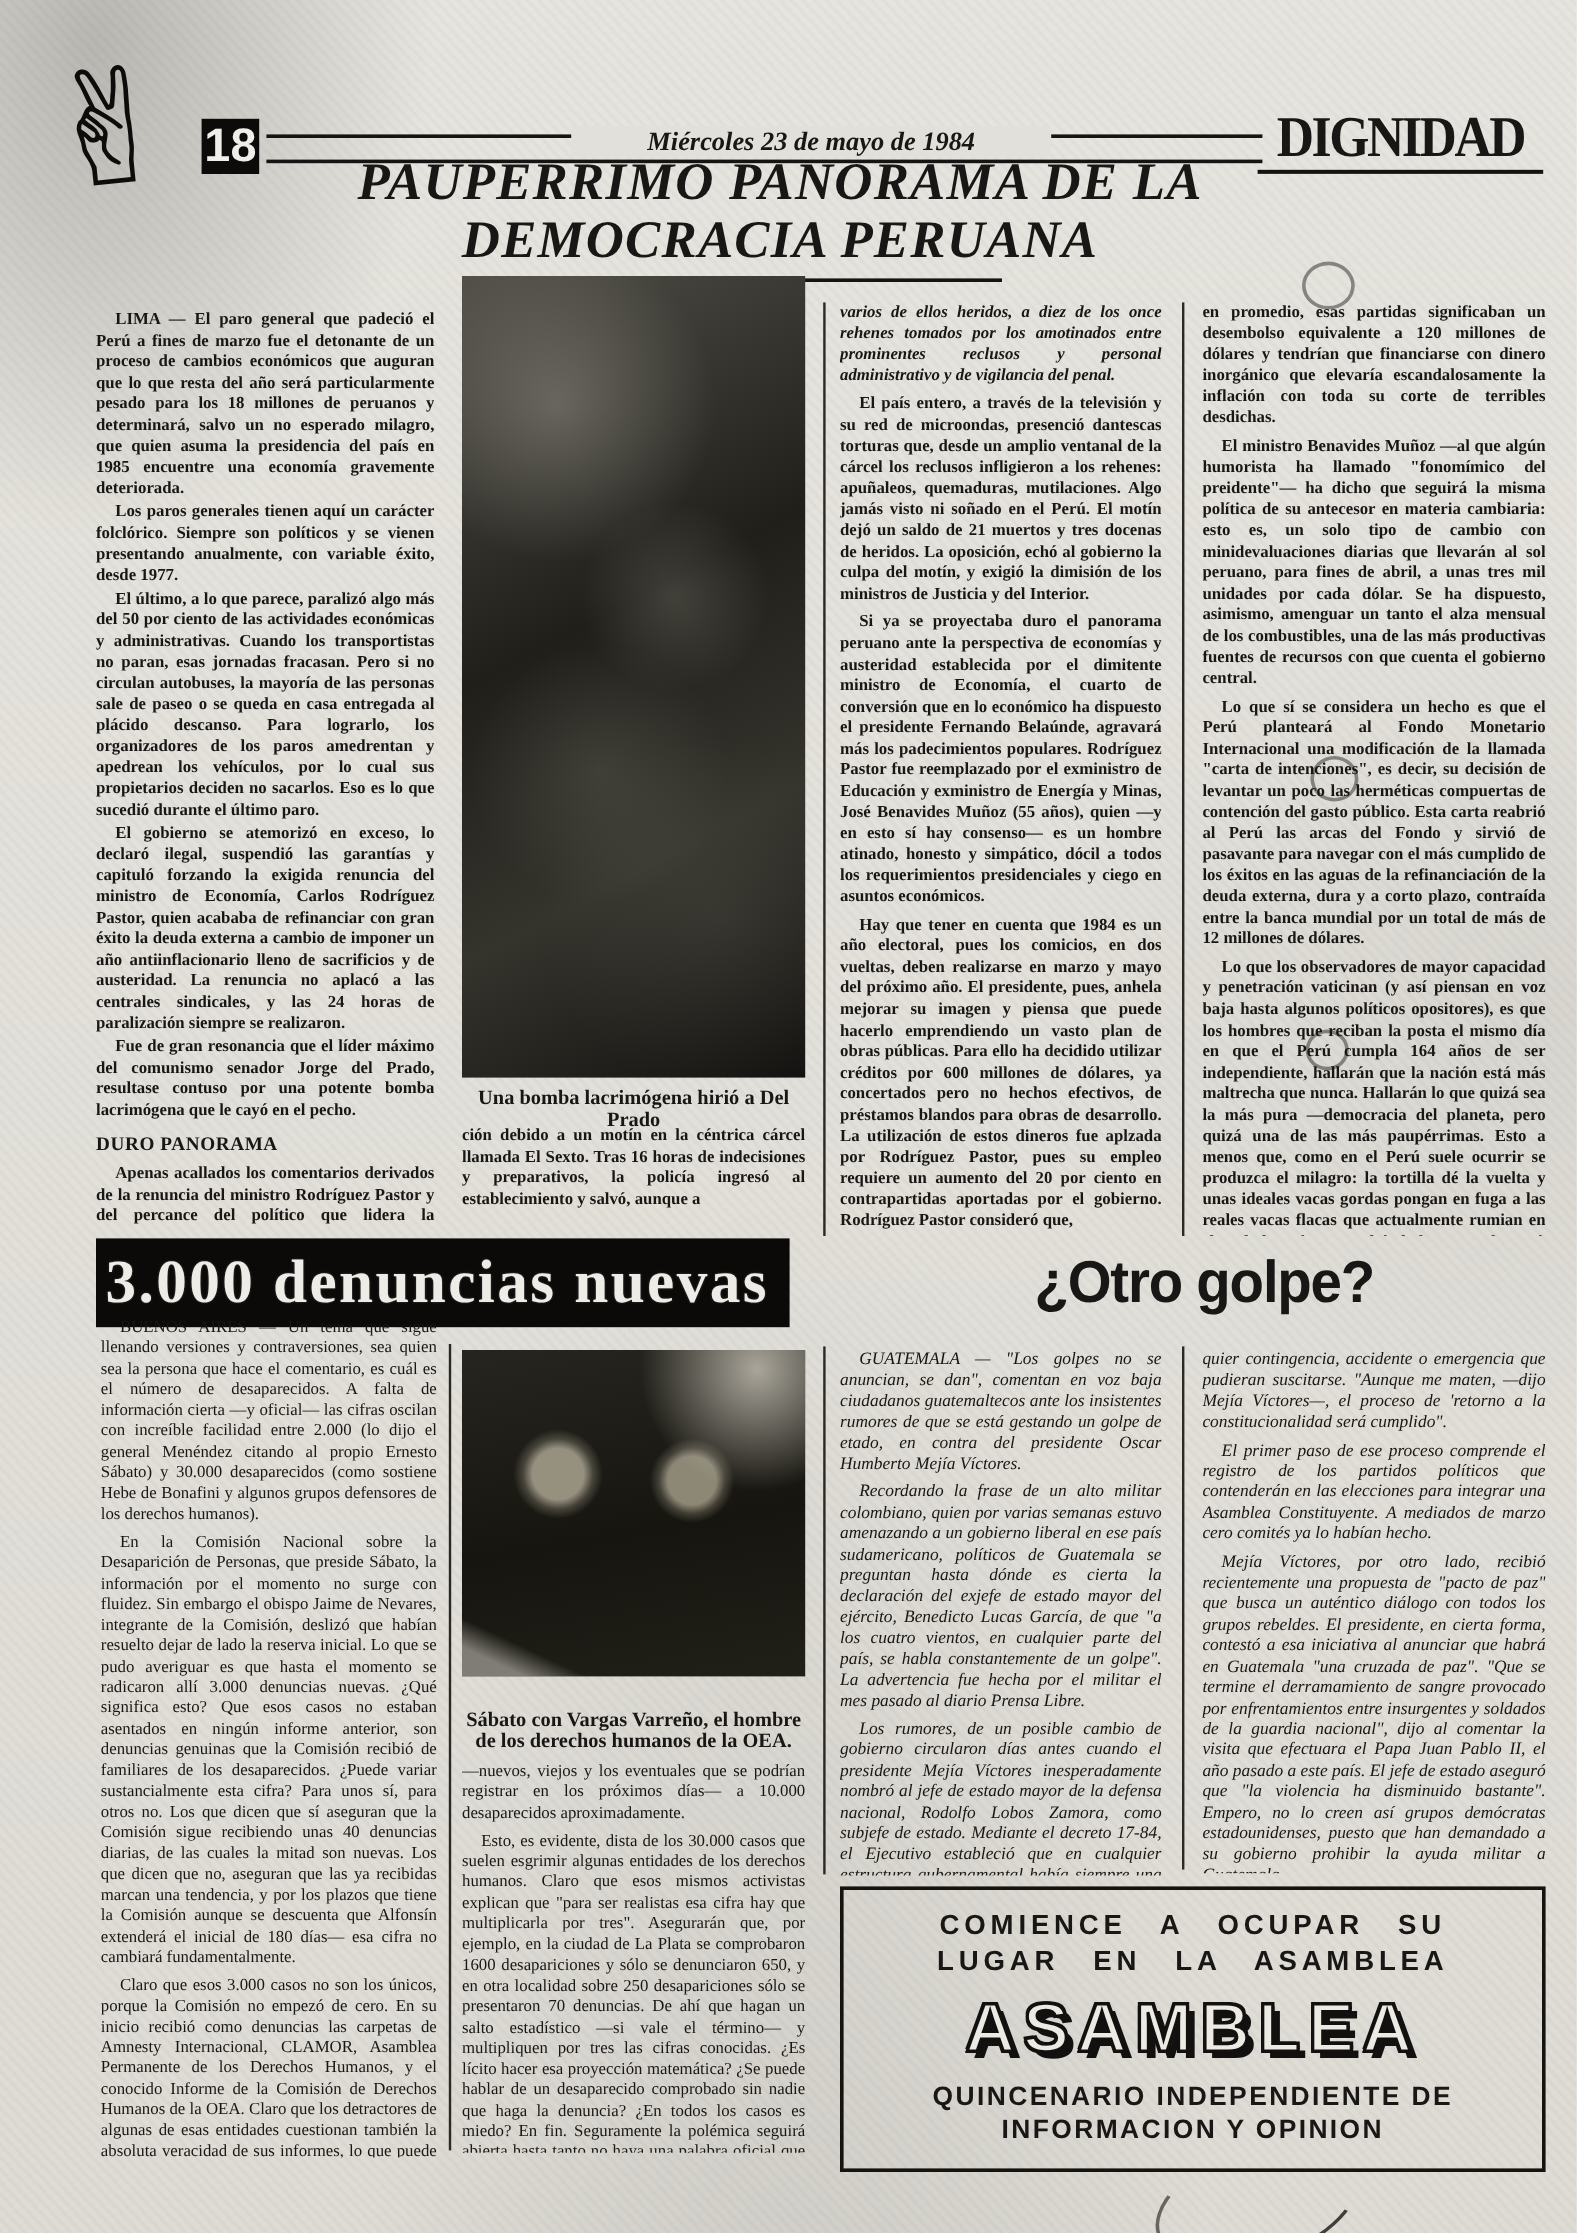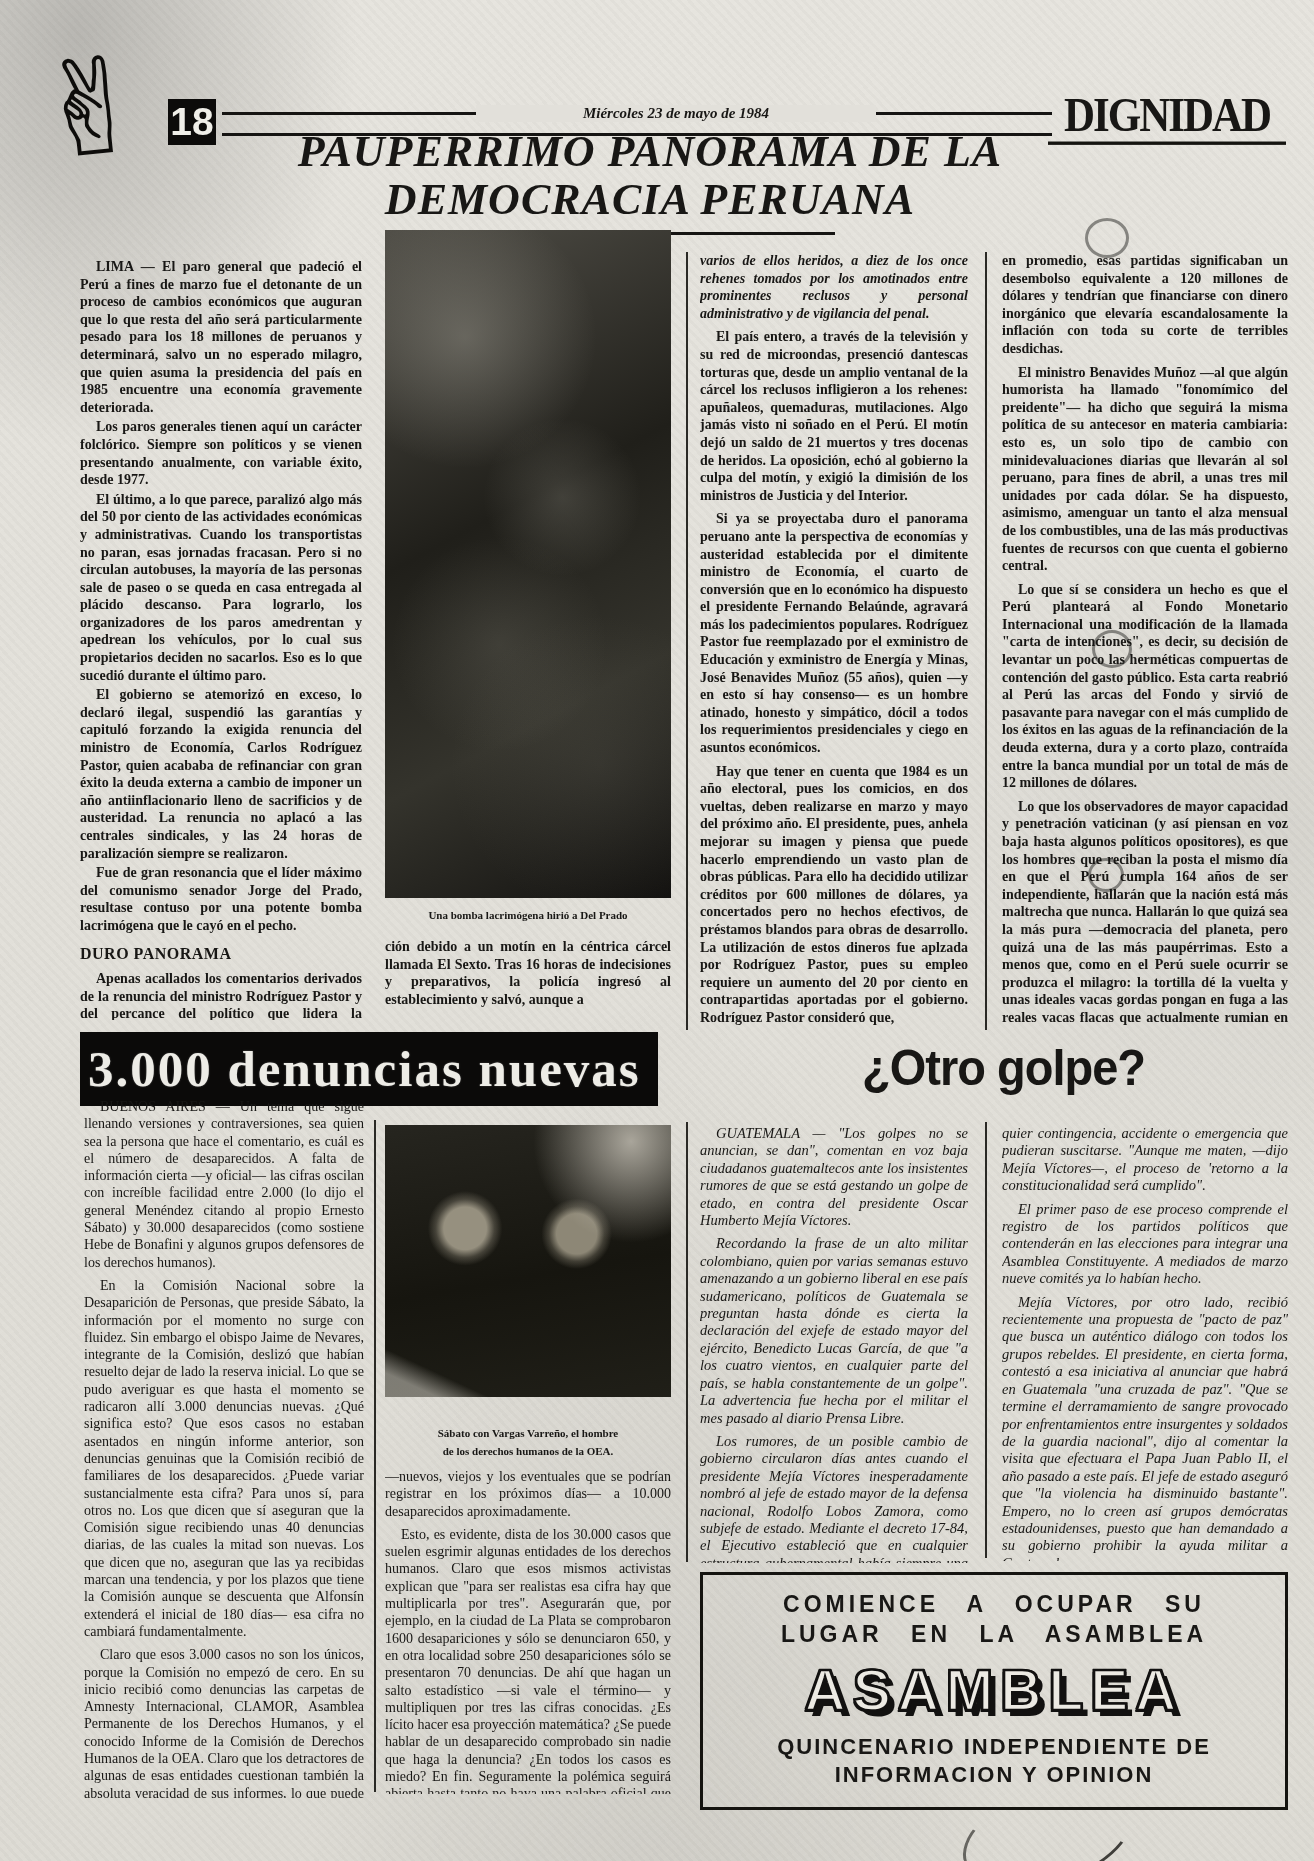--- a/index.html
+++ b/index.html
@@ -20,41 +20,41 @@
   .body-bold{font-size:14px; line-height:17.6px; font-weight:700;}
   .body-reg{font-size:14px; line-height:17.3px; font-weight:400;}
   .body-ital{font-size:14.5px; line-height:17.4px; font-style:italic; font-weight:400;}
   .gap-s p{margin-bottom:6px;}
   .vrule{position:absolute; width:2px; background:#2a2925;}
   .hrule{position:absolute; height:3px; background:#151412;}
   .hand{font-family:"DejaVu Sans", sans-serif; font-size:132px; color:#0d0c0a; transform:rotate(-6deg); line-height:1;}
   .pagenum{width:48px;height:46px;background:#0c0b0a;color:#efeee8;
     font-family:"Liberation Sans",sans-serif;font-weight:bold;font-size:39px;
     display:flex;align-items:center;justify-content:center;}
-  .date{font-style:italic;font-weight:700;font-size:15px;text-align:center;}
+  .date{font-style:italic;font-weight:700;font-size:22px;text-align:center;}
   .masthead{font-weight:700;font-size:43px;letter-spacing:-2px;transform:scaleY(1.12);
     border-bottom:3px solid #14130f; line-height:1.0; padding-bottom:2px;}
   .headline{text-align:center;font-weight:700;font-style:italic;font-size:44px;line-height:48px;letter-spacing:1px;}
   .photo1{
     background:
       radial-gradient(circle at 28% 16%, rgba(205,202,190,0.30), transparent 22%),
       radial-gradient(circle at 62% 40%, rgba(180,178,166,0.22), transparent 18%),
       radial-gradient(circle at 40% 62%, rgba(170,168,155,0.16), transparent 24%),
       radial-gradient(circle at 75% 80%, rgba(150,148,135,0.12), transparent 26%),
       linear-gradient(152deg,#514f48,#201f1a 42%,#34332c 70%,#131210);
   }
   .photo2{
     background:
       radial-gradient(ellipse at 86% 6%, rgba(215,210,198,0.75), transparent 28%),
       radial-gradient(circle at 28% 38%, #96907f 0 8%, rgba(150,144,127,0.35) 11%, transparent 14%),
       radial-gradient(circle at 67% 40%, #8d8776 0 8%, rgba(141,135,118,0.35) 11%, transparent 14%),
       linear-gradient(25deg, rgba(225,222,212,0.5) 0 6%, transparent 12%),
       linear-gradient(170deg,#26251f,#16150f 55%,#201f18);
   }
-  .caption{font-weight:700;font-size:11px;line-height:18px;text-align:center;}
+  .caption{font-weight:700;font-size:17px;line-height:18px;text-align:center;}
   .banner{background:#0b0a09;color:#edece6;display:flex;align-items:center;
     font-weight:700;font-size:51px;letter-spacing:2px;padding-left:8px;box-sizing:border-box;
     text-shadow:0 0 2px rgba(255,255,255,0.25);}
   .golpe-head{font-family:"Liberation Sans",sans-serif;font-weight:bold;font-size:47px;
     letter-spacing:-1px;transform:scaleY(1.05);}
   .subhead{font-weight:700;font-size:16px;letter-spacing:0.5px;margin:10px 0 8px 0;}
   .adbox{border:3px solid #14130f;box-sizing:border-box;text-align:center;
     font-family:"Liberation Sans",sans-serif;padding:14px 20px;}
   .ad-small{font-weight:bold;font-size:23px;letter-spacing:4px;word-spacing:18px;line-height:30px;}
   .ad-title{font-weight:bold;font-size:57px;letter-spacing:7px;color:#eceae3;margin:8px 0 10px 0;
@@ -145,21 +145,21 @@
   </div>
 
   <div class="col body-ital gap-s" style="left:700px;top:1125px;width:268px;height:438px;">
     <p style="text-indent:16px;">GUATEMALA — "Los golpes no se anuncian, se dan", comentan en voz baja ciudadanos guatemaltecos ante los insistentes rumores de que se está gestando un golpe de etado, en contra del presidente Oscar Humberto Mejía Víctores.</p>
     <p>Recordando la frase de un alto militar colombiano, quien por varias semanas estuvo amenazando a un gobierno liberal en ese país sudamericano, políticos de Guatemala se preguntan hasta dónde es cierta la declaración del exjefe de estado mayor del ejército, Benedicto Lucas García, de que "a los cuatro vientos, en cualquier parte del país, se habla constantemente de un golpe". La advertencia fue hecha por el militar el mes pasado al diario Prensa Libre.</p>
     <p>Los rumores, de un posible cambio de gobierno circularon días antes cuando el presidente Mejía Víctores inesperadamente nombró al jefe de estado mayor de la defensa nacional, Rodolfo Lobos Zamora, como subjefe de estado. Mediante el decreto 17-84, el Ejecutivo estableció que en cualquier estructura gubernamental había siempre una segunda persona de abordo y que eso era común dentro de la jerarquía militar. Pero advirtió sobre cual-</p>
   </div>
 
   <div class="col body-ital gap-s" style="left:1002px;top:1125px;width:286px;height:436px;">
     <p style="text-indent:0;">quier contingencia, accidente o emergencia que pudieran suscitarse. "Aunque me maten, —dijo Mejía Víctores—, el proceso de 'retorno a la constitucionalidad será cumplido".</p>
-    <p>El primer paso de ese proceso comprende el registro de los partidos políticos que contenderán en las elecciones para integrar una Asamblea Constituyente. A mediados de marzo nueve comités ya lo habían hecho.</p>
+    <p>El primer paso de ese proceso comprende el registro de los partidos políticos que contenderán en las elecciones para integrar una Asamblea Constituyente. A mediados de marzo cero comités ya lo habían hecho.</p>
     <p>Mejía Víctores, por otro lado, recibió recientemente una propuesta de "pacto de paz" que busca un auténtico diálogo con todos los grupos rebeldes. El presidente, en cierta forma, contestó a esa iniciativa al anunciar que habrá en Guatemala "una cruzada de paz". "Que se termine el derramamiento de sangre provocado por enfrentamientos entre insurgentes y soldados de la guardia nacional", dijo al comentar la visita que efectuara el Papa Juan Pablo II, el año pasado a este país. El jefe de estado aseguró que "la violencia ha disminuido bastante". Empero, no lo creen así grupos demócratas estadounidenses, puesto que han demandado a su gobierno prohibir la ayuda militar a Guatemala.</p>
   </div>
 
   <div class="abs adbox" style="left:700px;top:1572px;width:588px;height:238px;">
     <div class="ad-small">COMIENCE A OCUPAR SU</div>
     <div class="ad-small">LUGAR EN LA ASAMBLEA</div>
     <div class="ad-title">ASAMBLEA</div>
     <div class="ad-foot">QUINCENARIO INDEPENDIENTE DE</div>
     <div class="ad-foot">INFORMACION Y OPINION</div>
   </div>

